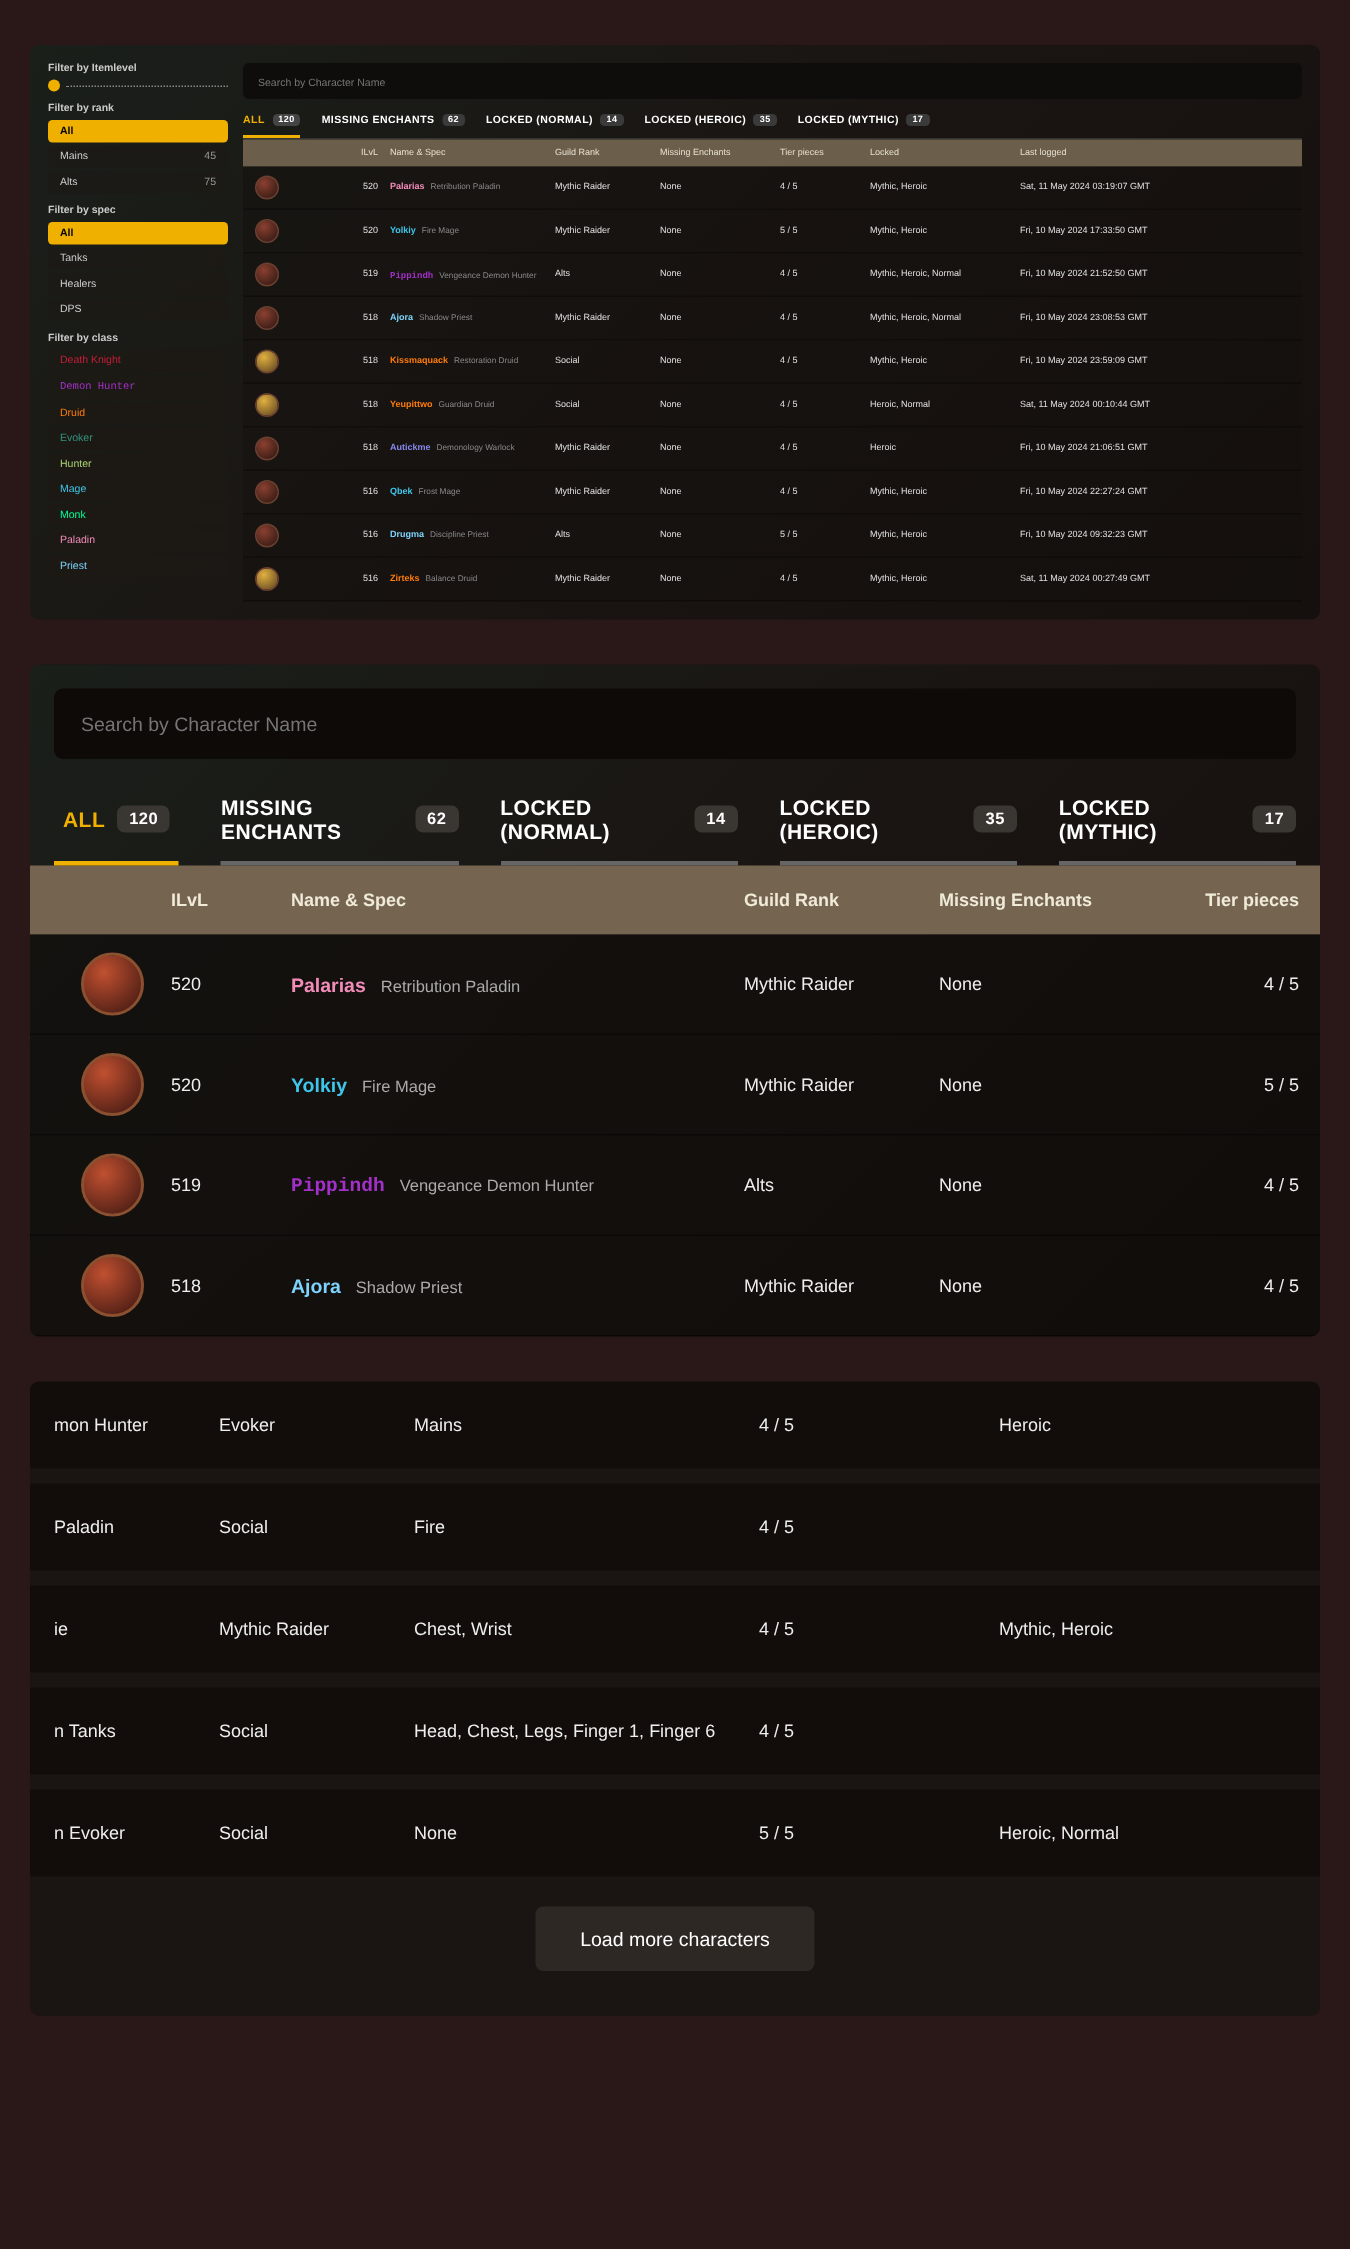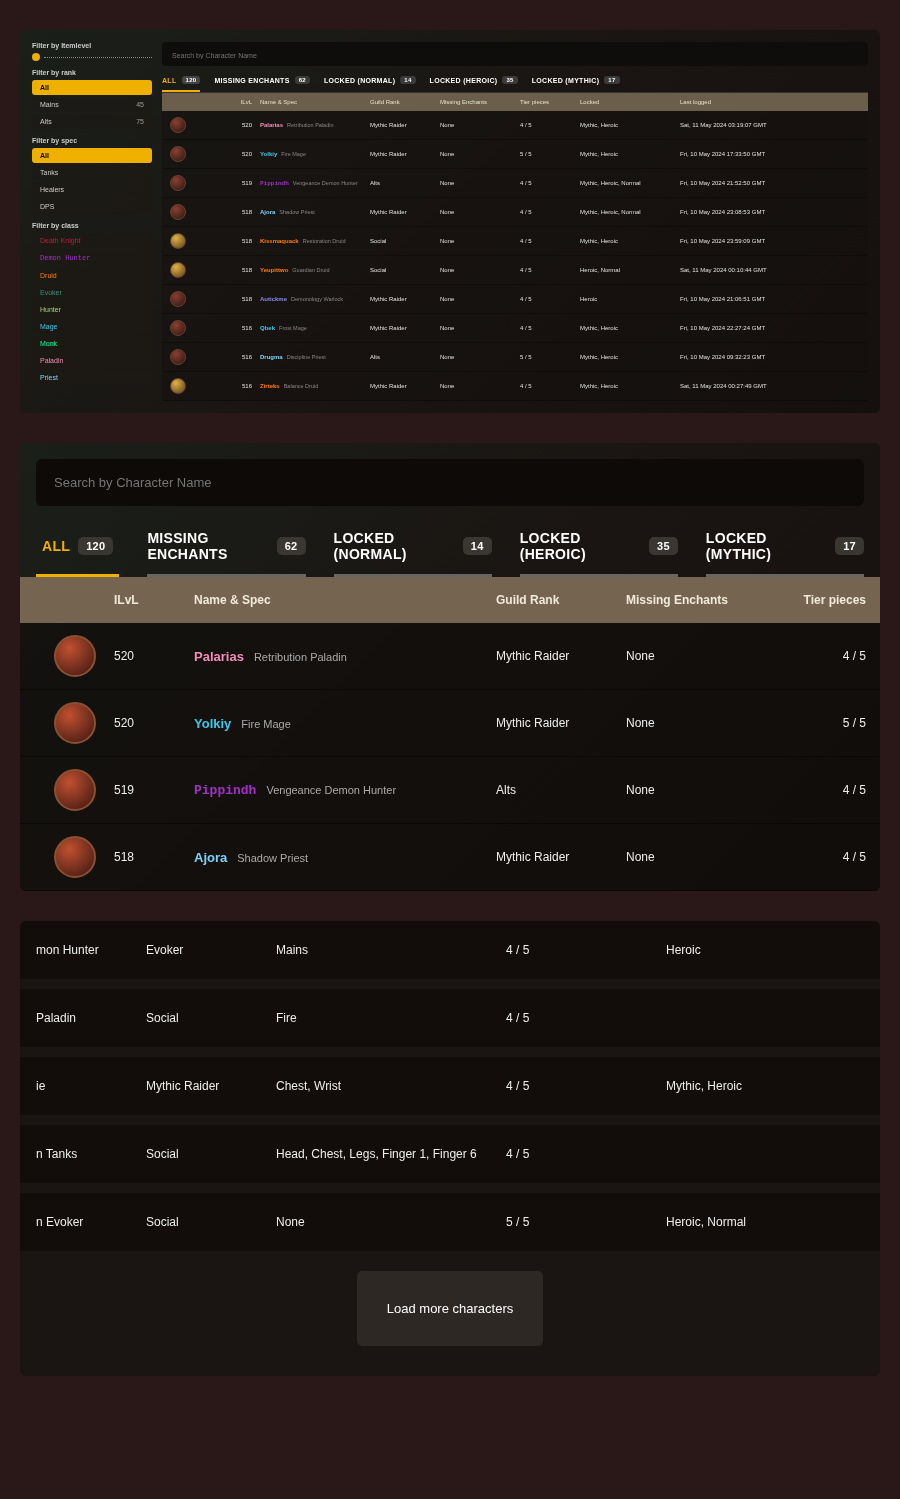--- a/index.html
+++ b/index.html
@@ -183,21 +183,21 @@
   color: #eee;
   background: #120d0a;
   margin-bottom: 10px;
 }
 .load-more {
   display: block;
   margin: 20px auto 0 auto;
   background: #2e2824;
   color: #fff;
   border: none;
-  padding: 30px 30px;
+  padding: 14px 30px;
   font-size: 13px;
   border-radius: 5px;
   cursor: pointer;
 }
 
 
 .c-paladin { color: #f48cba; }
 .c-mage { color: #3fc7eb; }
 .c-dh { color: #a330c9; font-family: Liberation Mono, monospace; }
 .c-priest { color: #7dd3fc; }

